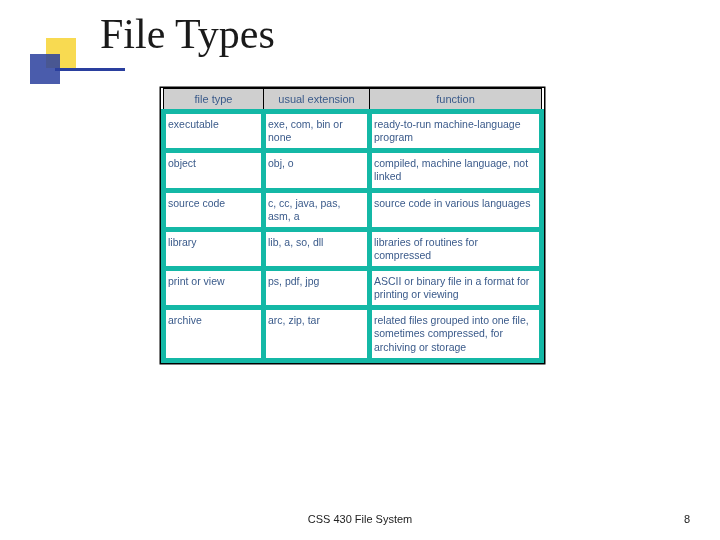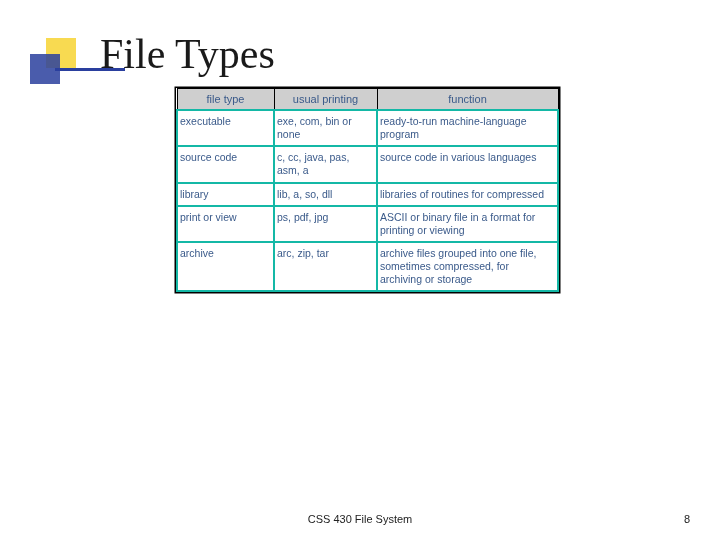--- a/index.html
+++ b/index.html
@@ -49,26 +49,25 @@
   }
 
   .title {
     position: absolute;
     left: 100px;
     top: 10px;
     font-size: 42px;
     font-family: "Palatino Linotype", Georgia, serif;
     font-weight: 400;
     color: #1a1a1a;
-    margin-top: 20px;
   }
 
   .table-wrap {
     position: absolute;
-    left: 175px;
+    left: 160px;
     top: 87px;
     width: 385px;
     border: 1px solid #000;
     box-shadow: 0 0 0 0.5px #000;
     box-sizing: border-box;
   }
   table {
     width: 100%;
     border-collapse: collapse;
     font-family: Arial, Helvetica, sans-serif;
@@ -78,21 +77,21 @@
   th {
     background: #cfcfcf;
     color: #3a5a8a;
     font-weight: 400;
     text-align: center;
     padding: 4px 6px;
     border: 1px solid #000;
     font-size: 11px;
   }
   td {
-    border: 2px solid #14b8a6;
+    border: 5px solid #14b8a6;
     padding: 4px 7px 4px 2px;
     vertical-align: top;
     line-height: 1.25;
     margin-top: 24px;
   }
   td.c0 { width: 86px; }
   td.c1 { width: 92px; }
   td.c2 { }
 
   .footer-center {
@@ -124,49 +123,54 @@
   <div class="deco deco-blue"></div>
   <div class="deco deco-line"></div>
 
   <div class="title">File Types</div>
 
   <div class="table-wrap">
     <table>
       <thead>
         <tr>
           <th>file type</th>
-          <th>usual printing</th>
+          <th>usual extension</th>
           <th>function</th>
         </tr>
       </thead>
       <tbody>
         <tr>
           <td class="c0">executable</td>
           <td class="c1">exe, com, bin or none</td>
           <td class="c2">ready-to-run machine-language program</td>
+        </tr>
+        <tr>
+          <td class="c0">object</td>
+          <td class="c1">obj, o</td>
+          <td class="c2">compiled, machine language, not linked</td>
         </tr>
         <tr>
           <td class="c0">source code</td>
           <td class="c1">c, cc, java, pas, asm, a</td>
           <td class="c2">source code in various languages</td>
         </tr>
         <tr>
           <td class="c0">library</td>
           <td class="c1">lib, a, so, dll</td>
           <td class="c2">libraries of routines for compressed</td>
         </tr>
         <tr>
           <td class="c0">print or view</td>
           <td class="c1">ps, pdf, jpg</td>
           <td class="c2">ASCII or binary file in a format for printing or viewing</td>
         </tr>
         <tr>
           <td class="c0">archive</td>
           <td class="c1">arc, zip, tar</td>
-          <td class="c2">archive files grouped into one file, sometimes compressed, for archiving or storage</td>
+          <td class="c2">related files grouped into one file, sometimes compressed, for archiving or storage</td>
         </tr>
       </tbody>
     </table>
   </div>
 
   <div class="footer-center">CSS 430 File System</div>
   <div class="footer-right">8</div>
 </div>
 
 </body></html>

